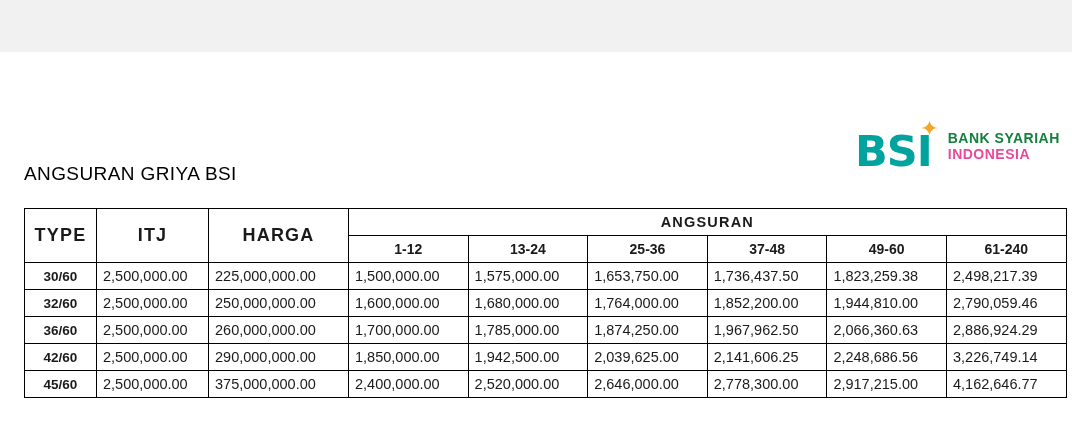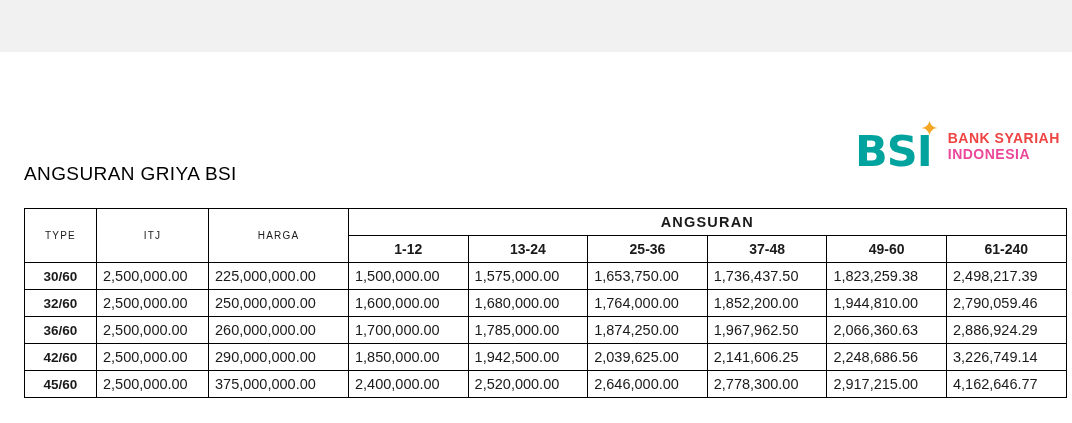--- a/index.html
+++ b/index.html
@@ -58,21 +58,21 @@
     line-height: 1;
   }
   .brand-text {
     padding-bottom: 4px;
     line-height: 1.12;
   }
   .brand-text .l1 {
     font-size: 14px;
     font-weight: bold;
     letter-spacing: 0.5px;
-    color: #ef4444;
+    color: #15803d;
   }
   .brand-text .l2 {
     font-size: 14px;
     font-weight: bold;
     letter-spacing: 0.5px;
     color: #ec4899;
   }
   table.rate-table {
     position: absolute;
     top: 208px;
@@ -83,23 +83,23 @@
     font-size: 14.5px;
   }
   table.rate-table th,
   table.rate-table td {
     border: 1px solid #000000;
     padding: 2px 6px;
     height: 22px;
   }
   th.h-type, th.h-itj, th.h-harga {
     text-align: center;
-    font-weight: normal;
+    font-weight: bold;
     letter-spacing: 1.2px;
-    font-size: 10px;
+    font-size: 18px;
   }
   th.h-angsuran {
     text-align: center;
     font-weight: bold;
     letter-spacing: 1.2px;
     font-size: 14.5px;
   }
   th.h-sub {
     text-align: center;
     font-weight: bold;

